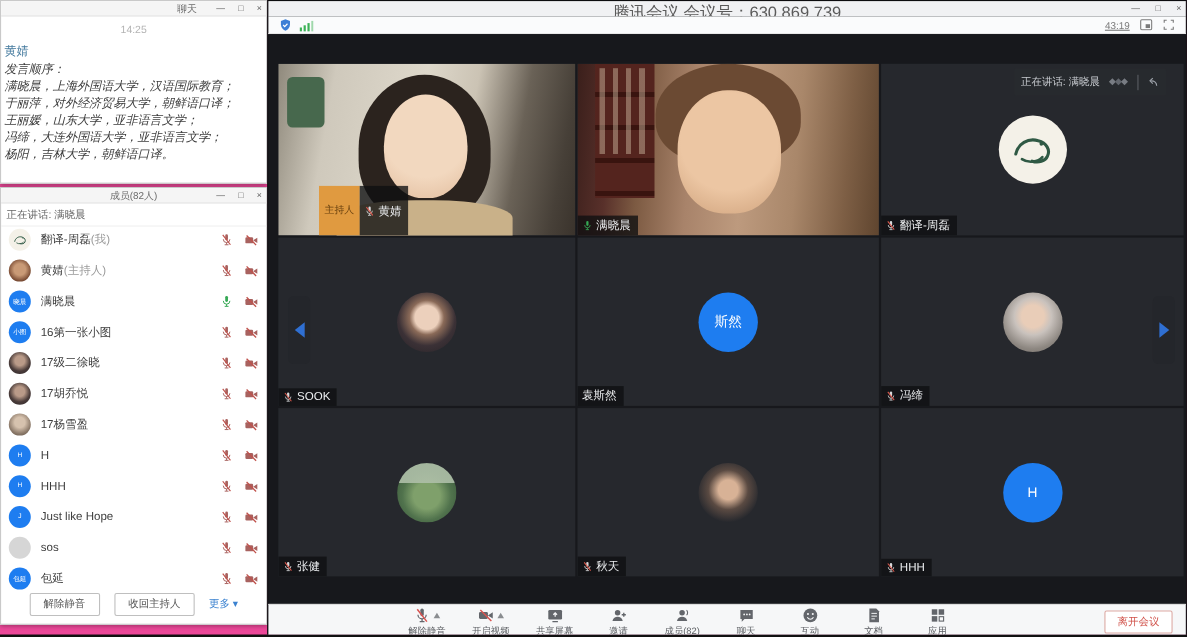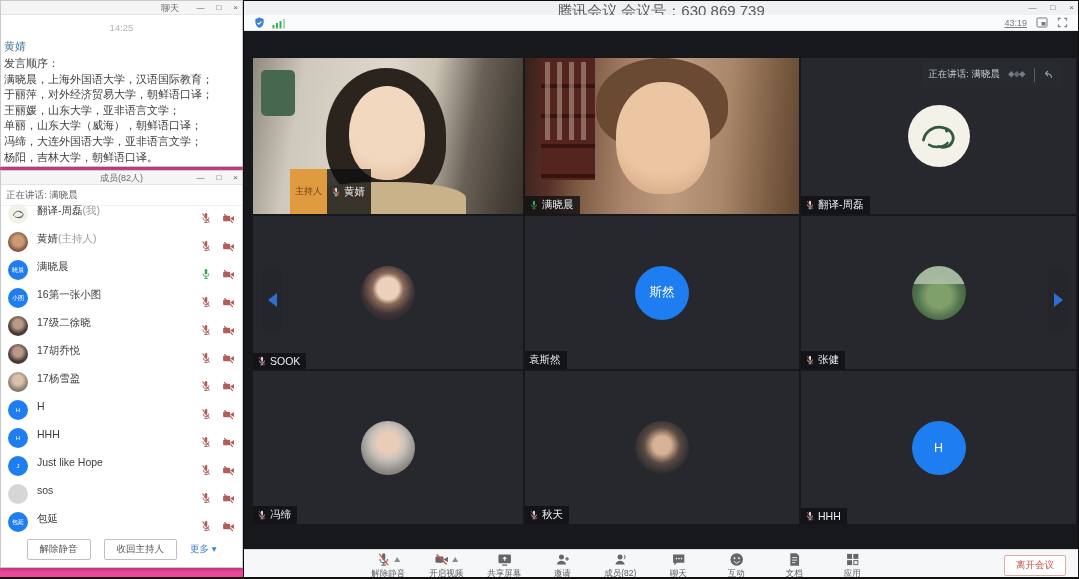--- a/index.html
+++ b/index.html
@@ -12,28 +12,28 @@
   .win-title{position:absolute;top:1px;font-size:9px;color:#6b6b6b;white-space:nowrap;}
   .win-controls{position:absolute;right:4px;top:0;display:flex;gap:12px;align-items:center;height:14px;}
   .win-controls span{font-size:8px;color:#5c5c5c;line-height:14px;cursor:pointer;}
 
   
   #chat-window{left:0;top:0;width:243px;height:167px;}
   #chat-window .win-title{left:160px;}
   .chat-time{text-align:center;font-size:9.5px;color:#b3b3b3;margin-top:7px;}
   .chat-sender{font-size:11px;color:#447a9e;margin:6px 0 2px 3px;}
   .chat-messages{margin-left:3px;}
-  .msg-line{font-size:11px;color:#3c3c3c;line-height:15.6px;white-space:nowrap;}
+  .msg-line{font-size:11px;color:#3c3c3c;line-height:15.6px;white-space:nowrap;font-style:italic;}
 
   
   #members-window{left:0;top:170px;width:243px;height:398px;}
   #members-window .win-title{left:50%;transform:translateX(-50%);}
   .speaking-line{font-size:9.5px;color:#666;padding:4px 0 3px 5px;border-bottom:1px solid #f0f0f0;}
   .member-list{position:absolute;left:0;right:0;top:33px;bottom:28px;overflow:hidden;}
-  .member-row{display:flex;height:28px;padding:0 7px;cursor:pointer;}
+  .member-row{display:flex;align-items:center;height:28px;padding:0 7px;cursor:pointer;}
   .m-avatar{width:20px;height:20px;border-radius:50%;flex:0 0 20px;margin-right:9px;display:flex;align-items:center;justify-content:center;font-size:6px;color:#fff;overflow:hidden;}
   .m-name{font-size:10.5px;color:#3d3d3d;flex:1;white-space:nowrap;overflow:hidden;}
   .m-suffix{color:#9b9b9b;}
   .m-icons{display:flex;gap:10px;align-items:center;}
   .member-actions{position:absolute;left:0;right:0;bottom:7px;display:flex;justify-content:center;align-items:center;gap:13px;}
   .member-actions button{font-size:9.5px;color:#555;background:#fff;border:1px solid #bfbfbf;border-radius:2px;padding:3px 12px;cursor:pointer;white-space:nowrap;}
   .more-link{font-size:9.5px;color:#3b82d0;cursor:pointer;white-space:nowrap;}
 
   
   .av-blue{background:#1e7df0;color:#fff;}
@@ -111,21 +111,20 @@
       </span>
     </div>
     <div class="chat-body">
       <div class="chat-time">14:25</div>
       <div class="chat-sender">黄婧</div>
       <div class="chat-messages" id="chat-messages">
           <div class="msg-line">发言顺序：</div>
           <div class="msg-line">满晓晨，上海外国语大学，汉语国际教育；</div>
           <div class="msg-line">于丽萍，对外经济贸易大学，朝鲜语口译；</div>
           <div class="msg-line">王丽媛，山东大学，亚非语言文学；</div>
-          <div class="msg-line">单丽，山东大学（威海），朝鲜语口译；</div>
           <div class="msg-line">冯缔，大连外国语大学，亚非语言文学；</div>
           <div class="msg-line">杨阳，吉林大学，朝鲜语口译。</div>
         </div>
     </div>
   </div>
 
   <div class="win" id="members-window">
     <div class="win-titlebar">
       <span class="win-title">成员(82人)</span>
       <span class="win-controls">
@@ -490,46 +489,46 @@
           </div>
           <div class="tile">
             <div class="tile-avatar av-blue">斯然</div>
             <div class="plate">
               <span class="pname">
                 <span>袁斯然</span>
               </span>
             </div>
           </div>
           <div class="tile">
-            <div class="tile-avatar av-photo-green"></div>
+            <div class="tile-avatar av-photo-feng"></div>
             <div class="plate">
               <span class="pname">
                 <svg width="10" height="10" viewBox="0 0 24 24">
                   <rect x="9.5" y="2" width="5" height="11" rx="2.5" fill="#d8d9db"></rect>
                   <path d="M6 11a6 6 0 0 0 12 0" fill="none" stroke="#d8d9db" stroke-width="1.8"></path>
                   <line x1="12" y1="17" x2="12" y2="20.5" stroke="#d8d9db" stroke-width="1.8"></line>
                   <line x1="8.5" y1="21" x2="15.5" y2="21" stroke="#d8d9db" stroke-width="1.8"></line>
                   <line x1="5" y1="3" x2="19" y2="21" stroke="#e05a4e" stroke-width="2.2"></line>
                 </svg>
-                <span>张健</span>
-              </span>
-            </div>
-          </div>
-          <div class="tile">
-            <div class="tile-avatar av-photo-feng"></div>
+                <span>冯缔</span>
+              </span>
+            </div>
+          </div>
+          <div class="tile">
+            <div class="tile-avatar av-photo-green"></div>
             <div class="plate">
               <span class="pname">
                 <svg width="10" height="10" viewBox="0 0 24 24">
                   <rect x="9.5" y="2" width="5" height="11" rx="2.5" fill="#d8d9db"></rect>
                   <path d="M6 11a6 6 0 0 0 12 0" fill="none" stroke="#d8d9db" stroke-width="1.8"></path>
                   <line x1="12" y1="17" x2="12" y2="20.5" stroke="#d8d9db" stroke-width="1.8"></line>
                   <line x1="8.5" y1="21" x2="15.5" y2="21" stroke="#d8d9db" stroke-width="1.8"></line>
                   <line x1="5" y1="3" x2="19" y2="21" stroke="#e05a4e" stroke-width="2.2"></line>
                 </svg>
-                <span>冯缔</span>
+                <span>张健</span>
               </span>
             </div>
           </div>
           <div class="tile">
             <div class="tile-avatar av-photo-autumn"></div>
             <div class="plate">
               <span class="pname">
                 <svg width="10" height="10" viewBox="0 0 24 24">
                   <rect x="9.5" y="2" width="5" height="11" rx="2.5" fill="#d8d9db"></rect>
                   <path d="M6 11a6 6 0 0 0 12 0" fill="none" stroke="#d8d9db" stroke-width="1.8"></path>

